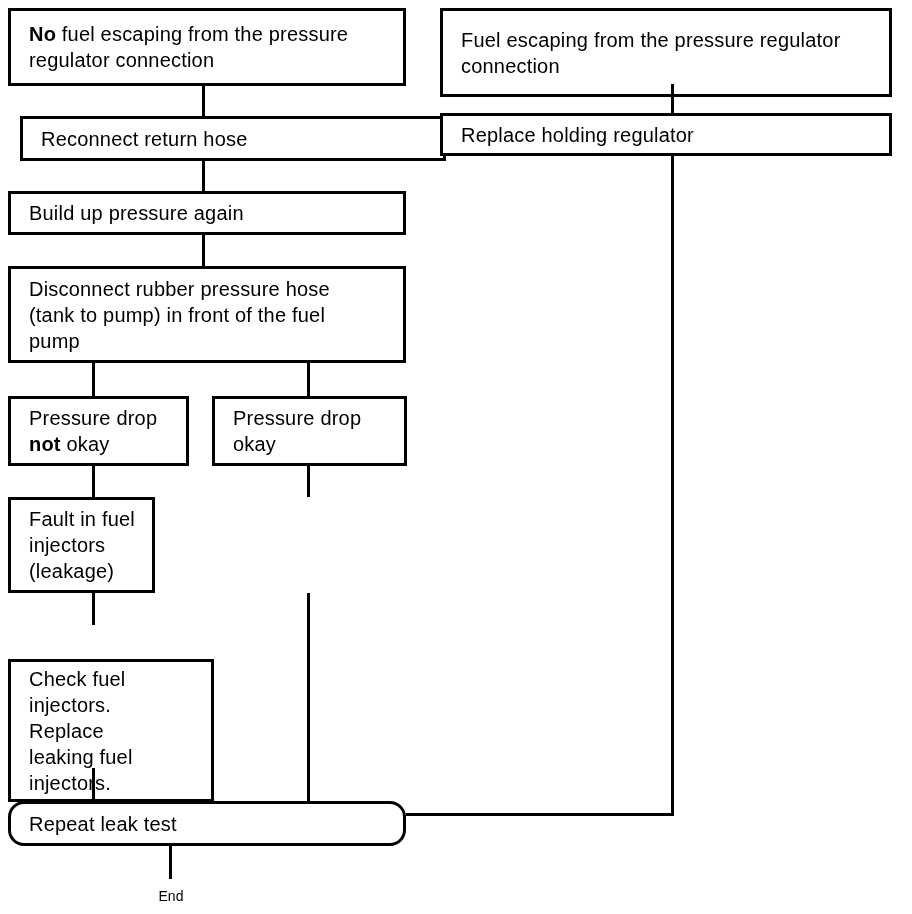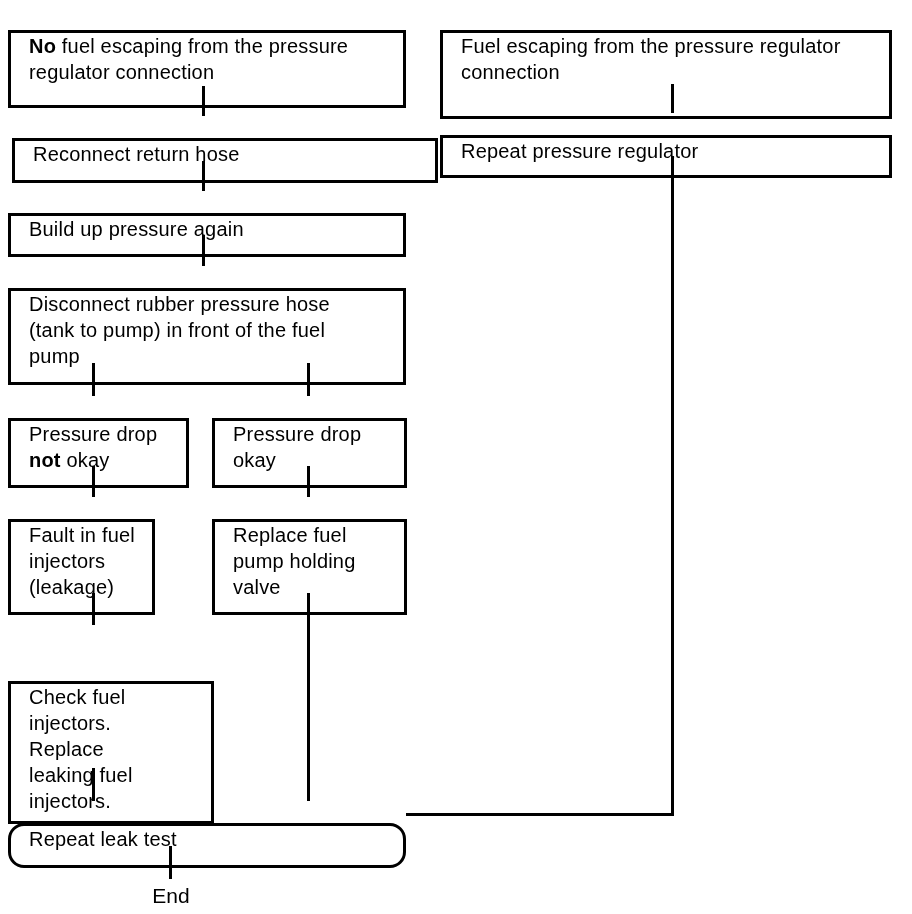--- a/index.html
+++ b/index.html
@@ -14,56 +14,56 @@
     background: #ffffff;
     font-family: "Liberation Sans", "DejaVu Sans", sans-serif;
     color: #000;
   }
   .node {
     position: absolute;
     box-sizing: border-box;
     border: 3px solid #000;
     background: #fff;
     display: flex;
+    align-items: center;
     padding-left: 18px;
     padding-right: 5px;
-    margin-top: 22px;
   }
   .txt {
     white-space: pre-line;
     font-size: 20px;
     line-height: 26px;
     letter-spacing: 0.2px;
   }
   .b { font-weight: bold; }
   .conn {
     position: absolute;
     background: #000;
   }
   .v { width: 3px; }
   .h { height: 3px; }
   .end-label {
     position: absolute;
-    font-size: 21px;
+    font-size: 14px;
     line-height: 24px;
     text-align: center;
     width: 64px;
   }
 </style>
 </head>
 <body>
 
 <div id="canvas">
 
   <div class="node" style="left:8px; top:8px; width:398px; height:78px;">
     <span class="txt"><span class="b">No</span><span> fuel escaping from the pressure
 regulator connection</span></span>
   </div>
 
-  <div class="node" style="left:12px; top:116px; width:426px; height:45px;">
+  <div class="node" style="left:20px; top:116px; width:426px; height:45px;">
     <span class="txt">Reconnect return hose</span>
   </div>
 
   <div class="node" style="left:8px; top:191px; width:398px; height:44px;">
     <span class="txt">Build up pressure again</span>
   </div>
 
   <div class="node" style="left:8px; top:266px; width:398px; height:97px;">
     <span class="txt">Disconnect rubber pressure hose
 (tank to pump) in front of the fuel
@@ -79,45 +79,40 @@
     <span class="txt">Pressure drop
 okay</span>
   </div>
 
   <div class="node" style="left:8px; top:497px; width:147px; height:96px;">
     <span class="txt">Fault in fuel
 injectors
 (leakage)</span>
   </div>
 
-  <div class="node" style="left:212px; top:497px; width:195px; height:96px;">
-    <span class="txt">Replace fuel
-pump holding
-valve</span>
-  </div>
 
   <div class="node" style="left:8px; top:659px; width:206px; height:143px;">
     <span class="txt">Check fuel
 injectors.
 Replace
 leaking fuel
 injectors.</span>
   </div>
 
   <div class="node" style="left:8px; top:801px; width:398px; height:45px;border-radius:16px;">
     <span class="txt">Repeat leak test</span>
   </div>
 
   <div class="node" style="left:440px; top:8px; width:452px; height:89px;">
     <span class="txt">Fuel escaping from the pressure regulator
 connection</span>
   </div>
 
   <div class="node" style="left:440px; top:113px; width:452px; height:43px;">
-    <span class="txt">Repeat pressure regulator</span>
+    <span class="txt">Replace holding regulator</span>
   </div>
 
   <div class="conn v" style="left:202px; top:86px;  height:30px;"></div>
   <div class="conn v" style="left:202px; top:161px; height:30px;"></div>
   <div class="conn v" style="left:202px; top:235px; height:31px;"></div>
 
   <div class="conn v" style="left:92px;  top:363px; height:33px;"></div>
   <div class="conn v" style="left:307px; top:363px; height:33px;"></div>
 
   <div class="conn v" style="left:92px;  top:466px; height:31px;"></div>

